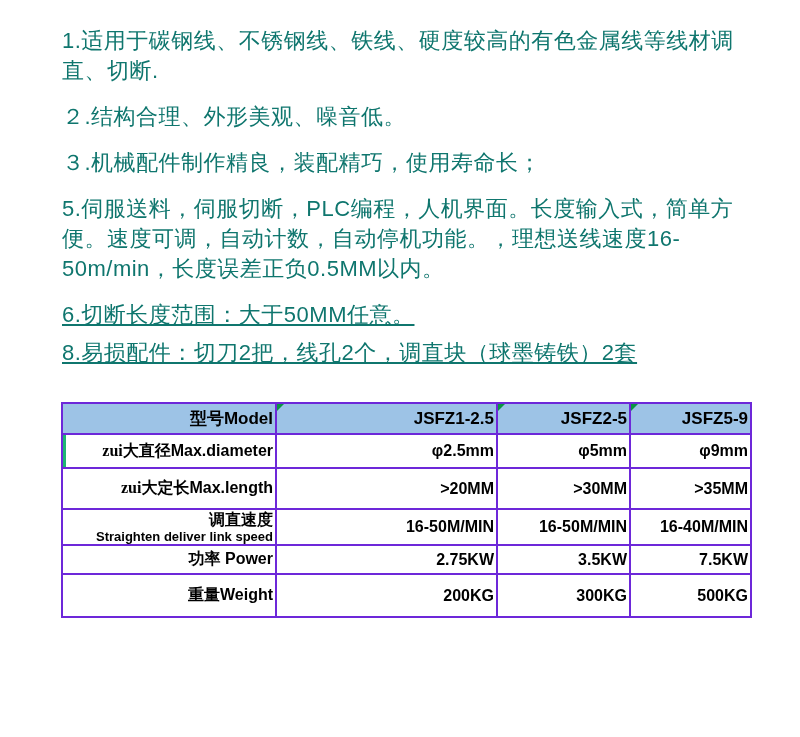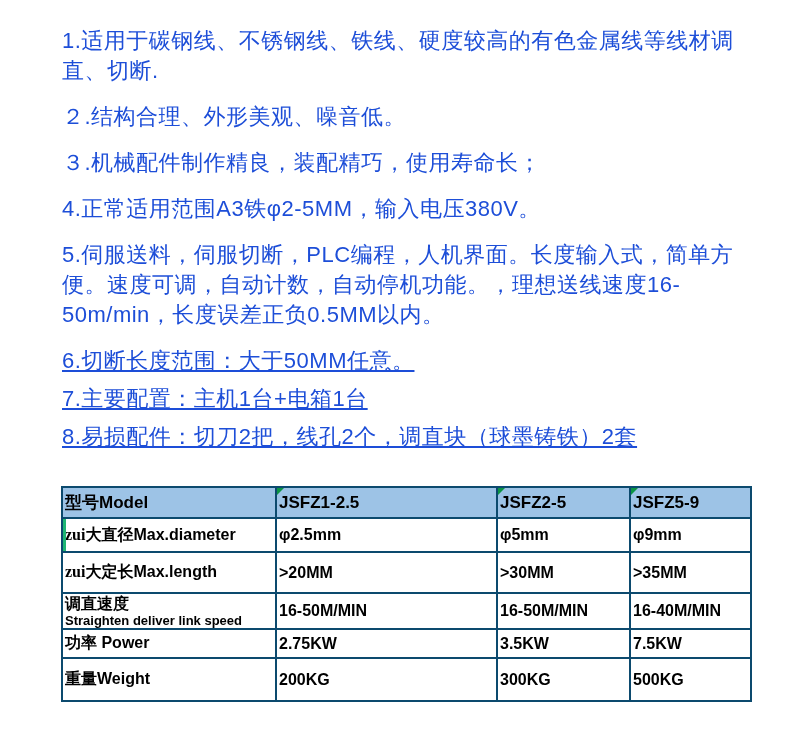--- a/index.html
+++ b/index.html
@@ -10,38 +10,38 @@
     font-family: "Liberation Sans", "DejaVu Sans", sans-serif;
     color: #000000;
   }
   .features {
     padding: 26px 52px 0 62px;
   }
   .feature {
     font-size: 22px;
     line-height: 30px;
     margin-bottom: 16px;
-    color: #1d4ed8;
+    color: #0f766e;
     letter-spacing: 0.5px;
   }
   .feature.tight { margin-bottom: 8px; text-decoration: underline; }
 
   table.spec-table {
     border-collapse: collapse;
     table-layout: fixed;
     width: 689px;
     margin: 34px 0 0 61px;
   }
   .spec-table col.c1 { width: 214px; }
   .spec-table col.c2 { width: 221px; }
   .spec-table col.c3 { width: 133px; }
   .spec-table col.c4 { width: 121px; }
   .spec-table td {
-    border: 2px solid #0c4a6e;
-    text-align: left;
+    border: 2px solid #6d28d9;
+    text-align: right;
     vertical-align: middle;
     font-weight: bold;
     font-size: 16px;
     position: relative;
     padding: 0 2px;
   }
   tr.h-head td { height: 31px; background: #9DC3E6; font-size: 17px; }
   tr.h-r1 td { height: 34px; margin-top: 16px; }
   tr.h-r2 td { height: 41px; }
   tr.h-r3 td { height: 34px; }
@@ -71,24 +71,22 @@
 </style>
 </head>
 <body>
 
 <div class="page">
 
   <div class="features">
     <p class="feature">1.适用于碳钢线、不锈钢线、铁线、硬度较高的有色金属线等线材调直、切断.</p>
     <p class="feature">２.结构合理、外形美观、噪音低。</p>
     <p class="feature">３.机械配件制作精良，装配精巧，使用寿命长；</p>
-    <p class="feature">4.正常适用范围A3铁φ2-5MM，输入电压380V。</p>
     <p class="feature">5.伺服送料，伺服切断，PLC编程，人机界面。长度输入式，简单方便。速度可调，自动计数，自动停机功能。，理想送线速度16-50m/min，长度误差正负0.5MM以内。</p>
     <p class="feature tight">6.切断长度范围：大于50MM任意。</p>
-    <p class="feature tight">7.主要配置：主机1台+电箱1台</p>
     <p class="feature tight">8.易损配件：切刀2把，线孔2个，调直块（球墨铸铁）2套</p>
   </div>
 
   <table class="spec-table">
     <colgroup>
         <col class="c1">
         <col class="c2">
         <col class="c3">
         <col class="c4">
       </colgroup>

